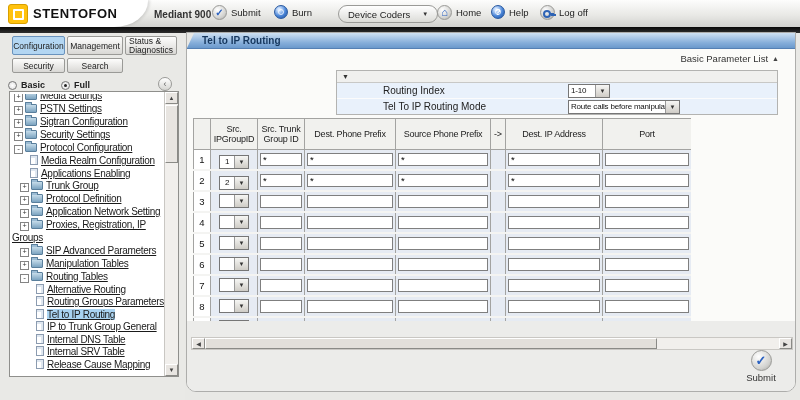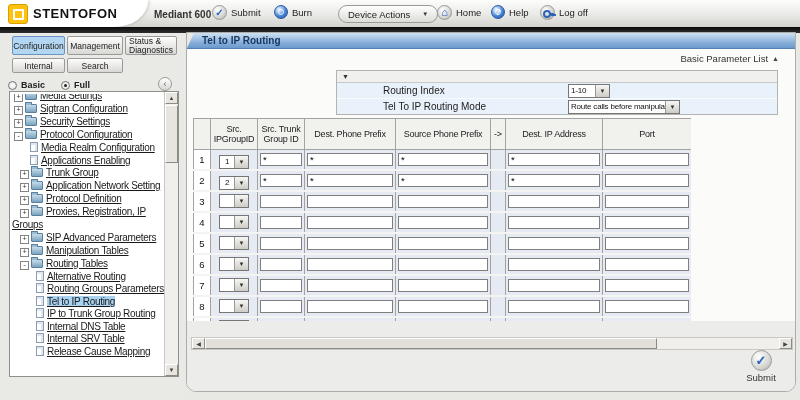--- a/index.html
+++ b/index.html
@@ -120,34 +120,34 @@
   .submit-big .cap{font-size:9.5px;color:#333;margin-top:1px;}
 </style>
 </head>
 <body>
 
 <div class="toolbar">
   <div class="logo-plate">
     <span class="logo-mark"></span>
     <span class="brand">STENTOFON</span>
   </div>
-  <span class="model">Mediant 600</span>
+  <span class="model">Mediant 900</span>
 
   <div class="tb-item" style="left:212px">
     <span class="cir">
         <span class="chk">✓</span>
       </span>
     <span>Submit</span>
   </div>
   <div class="tb-item" style="left:274px">
     <span class="sphere"></span>
     <span>Burn</span>
   </div>
   <div class="pill">
-    <span>Device Actions</span>
+    <span>Device Coders</span>
     <span class="caret">▼</span>
   </div>
   <div class="tb-item" style="left:437px">
     <span class="cir">
         <span class="housg">⌂</span>
       </span>
     <span>Home</span>
   </div>
   <div class="tb-item" style="left:491px">
     <span class="sphere" style="display:flex;align-items:center;justify-content:center">
@@ -166,54 +166,55 @@
   <div class="tab sel" style="left:12px;top:3px;width:53px;height:19px">
       <span>Configuration</span>
     </div>
   <div class="tab" style="left:67px;top:3px;width:56px;height:19px">
       <span>Management</span>
     </div>
   <div class="tab left2" style="left:125px;top:3px;width:52px;height:19px">
       <span>Status &amp; Diagnostics</span>
     </div>
   <div class="tab" style="left:12px;top:25px;width:53px;height:15px">
-      <span>Internal</span>
+      <span>Security</span>
     </div>
   <div class="tab" style="left:67px;top:25px;width:56px;height:15px">
       <span>Search</span>
     </div>
 
   <div class="radio-row">
     <span class="rad"></span>
     <span>Basic</span>
     <span style="width:8px"></span>
     <span class="rad on"></span>
     <span>Full</span>
   </div>
   <div class="collapse-btn">‹</div>
 
   <div class="tree-panel">
     <div class="tree-inner">
         <div class="ti clipped"><span class="exp" style="margin-left: 2px;">+</span><span class="fold"></span><span class="lbl">Media Settings</span></div>
+        <div class="ti"><span class="exp" style="margin-left: 2px;">+</span><span class="fold"></span><span class="lbl">PSTN Settings</span></div>
         <div class="ti"><span class="exp" style="margin-left: 2px;">+</span><span class="fold"></span><span class="lbl">Sigtran Configuration</span></div>
         <div class="ti"><span class="exp" style="margin-left: 2px;">+</span><span class="fold"></span><span class="lbl">Security Settings</span></div>
         <div class="ti"><span class="exp" style="margin-left: 2px;">-</span><span class="fold"></span><span class="lbl">Protocol Configuration</span></div>
         <div class="ti"><span class="pagei" style="margin-left: 18px;"></span><span class="lbl">Media Realm Configuration</span></div>
         <div class="ti"><span class="pagei" style="margin-left: 18px;"></span><span class="lbl">Applications Enabling</span></div>
         <div class="ti"><span class="exp" style="margin-left: 8px;">+</span><span class="fold"></span><span class="lbl">Trunk Group</span></div>
+        <div class="ti"><span class="exp" style="margin-left: 8px;">+</span><span class="fold"></span><span class="lbl">Protocol Definition</span></div>
         <div class="ti"><span class="exp" style="margin-left: 8px;">+</span><span class="fold"></span><span class="lbl">Application Network Setting</span></div>
-        <div class="ti"><span class="exp" style="margin-left: 8px;">+</span><span class="fold"></span><span class="lbl">Protocol Definition</span></div>
         <div class="ti wrap"><span class="exp" style="margin-left: 8px;">+</span><span class="fold"></span><span class="lbl">Proxies, Registration, IP Groups</span></div>
         <div class="ti"><span class="exp" style="margin-left: 8px;">+</span><span class="fold"></span><span class="lbl">SIP Advanced Parameters</span></div>
         <div class="ti"><span class="exp" style="margin-left: 8px;">+</span><span class="fold"></span><span class="lbl">Manipulation Tables</span></div>
         <div class="ti"><span class="exp" style="margin-left: 8px;">-</span><span class="fold"></span><span class="lbl">Routing Tables</span></div>
         <div class="ti"><span class="pagei" style="margin-left: 24px;"></span><span class="lbl">Alternative Routing</span></div>
         <div class="ti"><span class="pagei" style="margin-left: 24px;"></span><span class="lbl">Routing Groups Parameters</span></div>
         <div class="ti"><span class="pagei" style="margin-left: 24px;"></span><span class="lbl selected">Tel to IP Routing</span></div>
-        <div class="ti"><span class="pagei" style="margin-left: 24px;"></span><span class="lbl">IP to Trunk Group Routing</span></div>
+        <div class="ti"><span class="pagei" style="margin-left: 24px;"></span><span class="lbl">IP to Trunk Group General</span></div>
         <div class="ti"><span class="pagei" style="margin-left: 24px;"></span><span class="lbl">Internal DNS Table</span></div>
         <div class="ti"><span class="pagei" style="margin-left: 24px;"></span><span class="lbl">Internal SRV Table</span></div>
         <div class="ti"><span class="pagei" style="margin-left: 24px;"></span><span class="lbl">Release Cause Mapping</span></div>
       </div>
     <div class="vsb">
       <div class="sbtn" style="top:0;left:0">▲</div>
       <div class="vthumb" style="top:13px;height:58px"></div>
       <div class="sbtn" style="bottom:0;left:0">▼</div>
     </div>
   </div>

